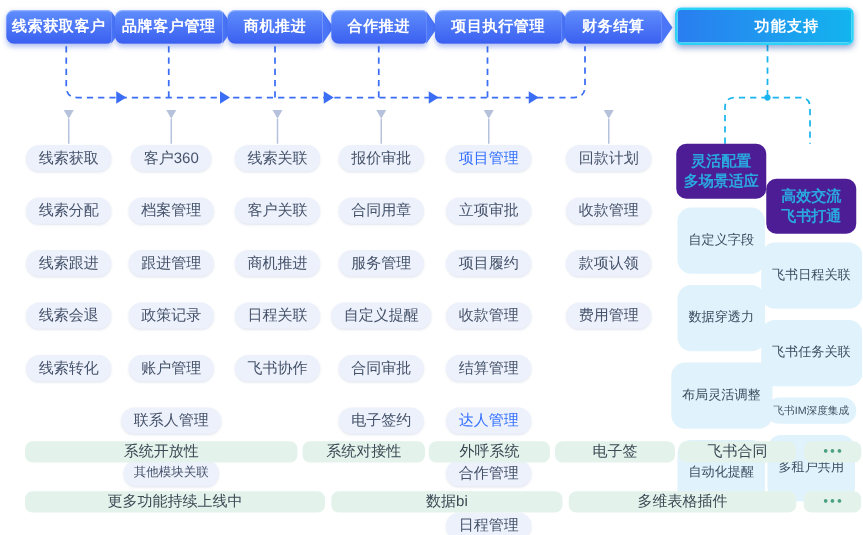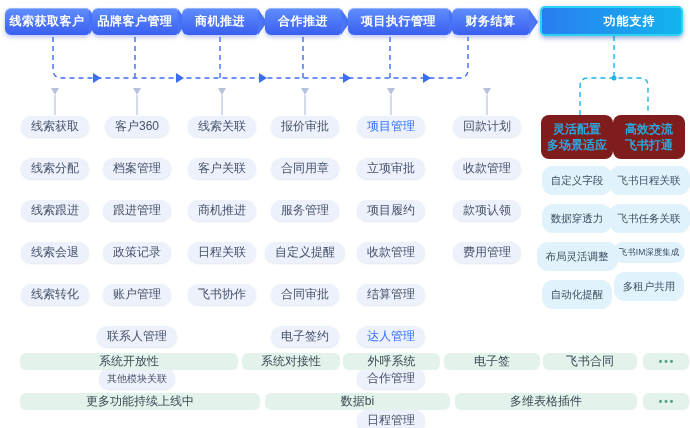--- a/index.html
+++ b/index.html
@@ -25,25 +25,25 @@
 
   
   .col{position:absolute;top:116px;display:flex;flex-direction:column;align-items:center;gap:21px;}
   .pill{height:21px;line-height:21px;padding:0 10px;border-radius:11px;background:#edf1fb;
         color:#44526a;font-size:12px;white-space:nowrap;box-shadow:0 1px 2px rgba(90,110,160,.18);}
   .pill.hl{color:#3370ff;}
   .pill.sm{font-size:10px;padding:0 8px;}
 
   
   .sgroup{position:absolute;top:115px;width:72px;display:flex;flex-direction:column;align-items:center;}
-  .sgroup .title{width:100%;box-sizing:border-box;height:44px;border-radius:8px;background:#7f1d1d;
+  .sgroup .title{width:100%;box-sizing:border-box;height:44px;border-radius:8px;background:#4c1d95;
         color:#2aa8de;font-size:12px;font-weight:bold;display:flex;flex-direction:column;
         align-items:center;justify-content:center;line-height:1.35;white-space:nowrap;}
   .sgroup .items{margin-top:7px;display:flex;flex-direction:column;align-items:center;gap:9px;}
-  .spill{height:21px;line-height:21px;padding:4px 9px;border-radius:11px;background:#e0f2fb;
+  .spill{height:21px;line-height:21px;padding:16px 9px;border-radius:11px;background:#e0f2fb;
         color:#3c4c60;font-size:10.5px;white-space:nowrap;}
   .spill.tiny{font-size:8.5px;padding:0 6px;}
 
   
   .cap{position:absolute;height:17px;border-radius:6px;background:#e4f2ec;
        display:flex;align-items:center;justify-content:center;
        color:#3a4a53;font-size:12px;white-space:nowrap;}
   .cap.dots{color:#4ba083;font-weight:bold;font-size:10px;letter-spacing:2px;padding-left:2px;}
 </style>
 </head>
@@ -173,21 +173,21 @@
           <span>灵活配置</span>
           <span>多场景适应</span>
         </div>
         <div class="items">
           <div class="spill">自定义字段</div>
           <div class="spill">数据穿透力</div>
           <div class="spill">布局灵活调整</div>
           <div class="spill">自动化提醒</div>
         </div>
       </div>
-      <div class="sgroup" style="left: 613px;">
+      <div class="sgroup" style="left: 613px; margin-top: 28px;">
         <div class="title">
           <span>高效交流</span>
           <span>飞书打通</span>
         </div>
         <div class="items">
           <div class="spill">飞书日程关联</div>
           <div class="spill">飞书任务关联</div>
           <div class="spill tiny">飞书IM深度集成</div>
           <div class="spill">多租户共用</div>
         </div>

